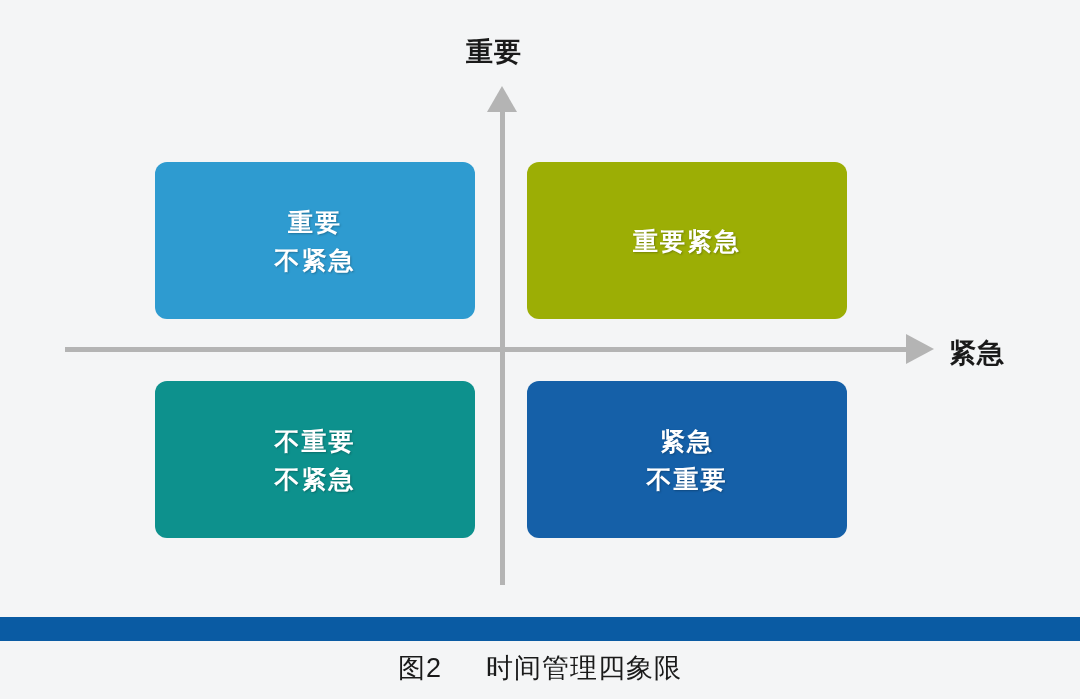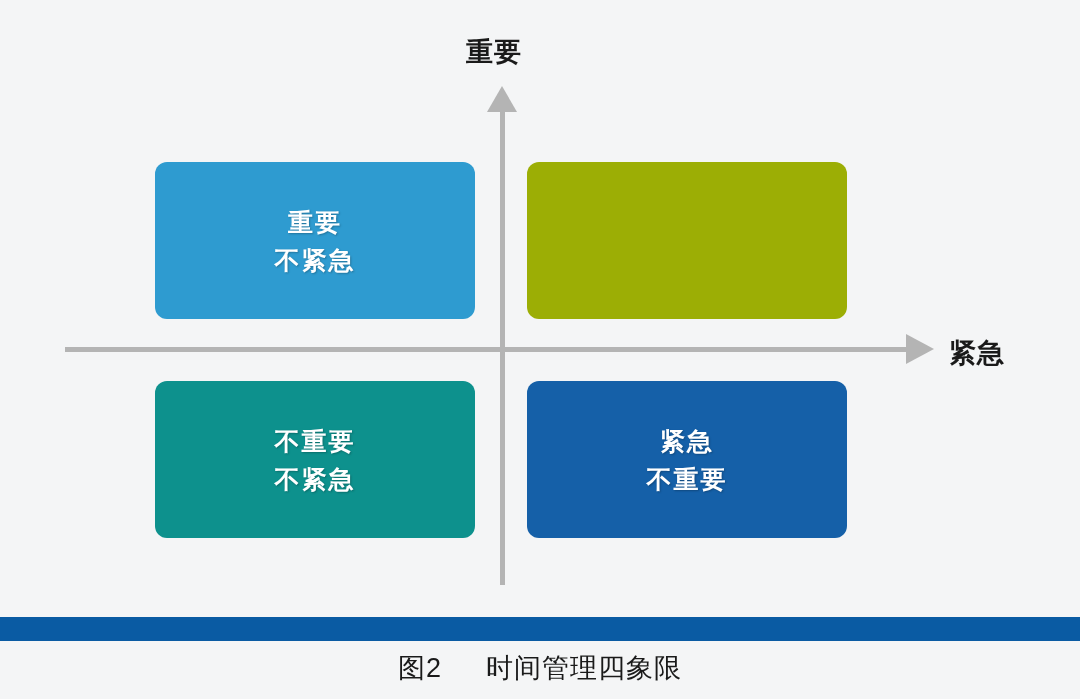--- a/index.html
+++ b/index.html
@@ -180,20 +180,21 @@
   <div id="axis-label-urgent" class="axis-label">紧急</div>
 
   <div id="quadrant-important-not-urgent" class="quadrant">
     <div class="shade"></div>
     <div class="quadrant-label">重要</div>
     <div class="quadrant-label">不紧急</div>
   </div>
 
   <div id="quadrant-important-urgent" class="quadrant">
     <div class="shade"></div>
+    <div class="quadrant-label">重要紧急</div>
   </div>
 
   <div id="quadrant-not-important-not-urgent" class="quadrant">
     <div class="shade"></div>
     <div class="quadrant-label">不重要</div>
     <div class="quadrant-label">不紧急</div>
   </div>
 
   <div id="quadrant-urgent-not-important" class="quadrant">
     <div class="shade"></div>

